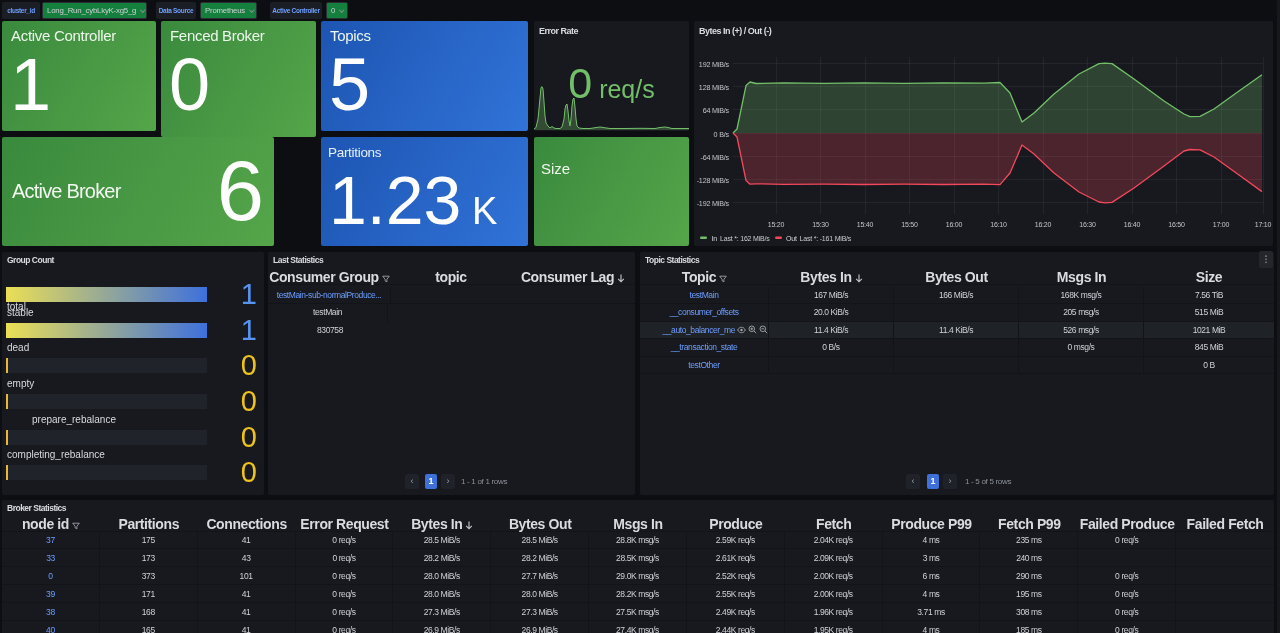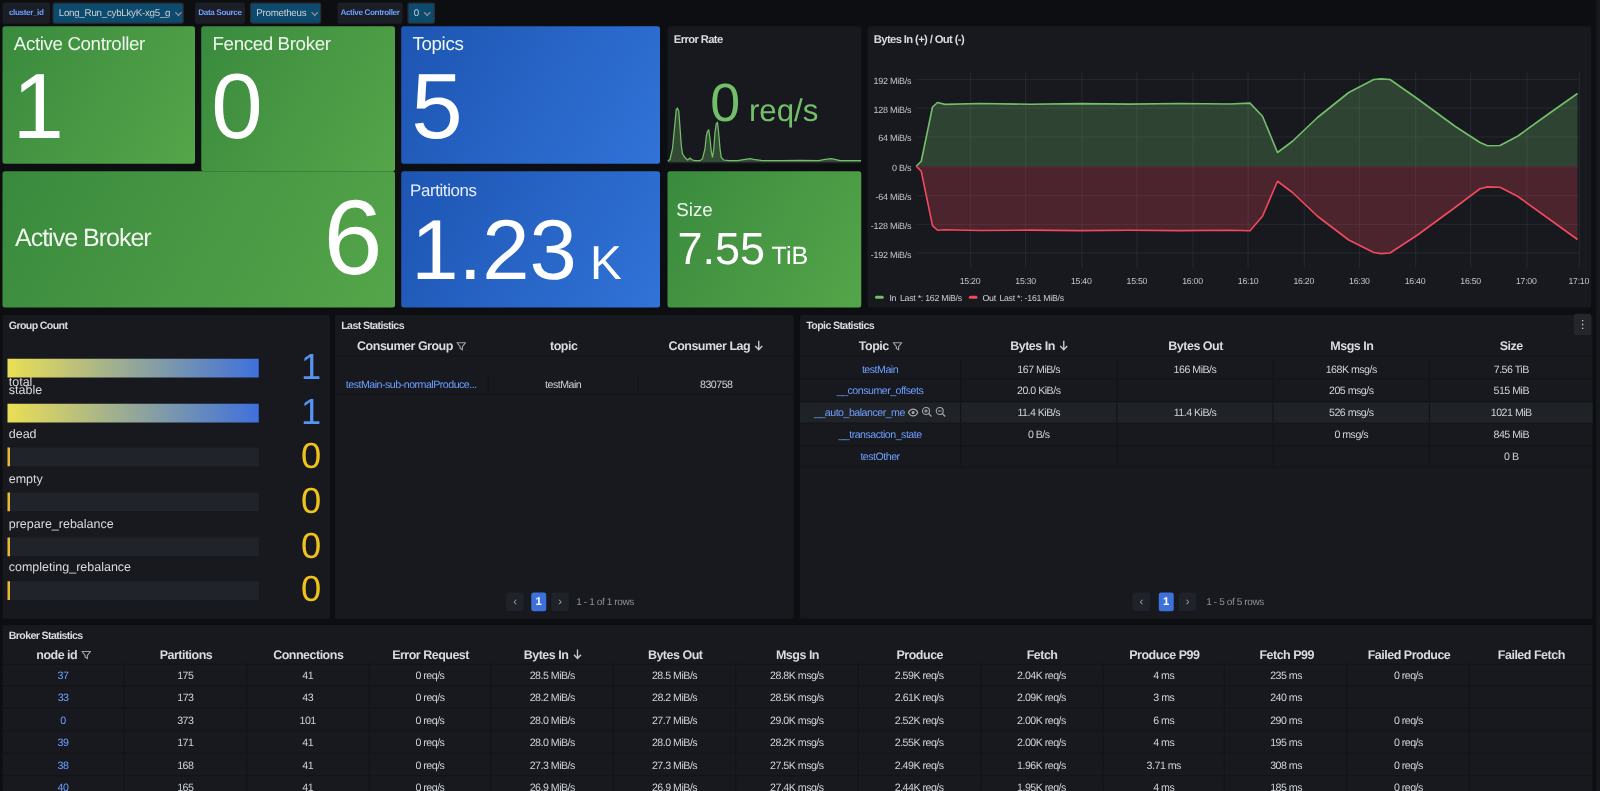--- a/index.html
+++ b/index.html
@@ -3,39 +3,39 @@
 <meta charset="utf-8">
 <style>
 * { margin:0; padding:0; box-sizing:border-box; }
 html,body { width:1280px; height:633px; overflow:hidden; }
 body { background:#0d0e12; font-family:"Liberation Sans", sans-serif; position:relative; transform:translateZ(0); -webkit-font-smoothing:antialiased; }
 .panel { position:absolute; background:#17191f; border-radius:2px; }
 .ptitle { position:absolute; left:5px; top:2.5px; font-size:8.5px; font-weight:bold; color:#d8dbdf; letter-spacing:-0.5px; white-space:nowrap; }
 .abs { position:absolute; white-space:nowrap; }
 
 .chip { position:absolute; top:2px; height:17px; background:#1b1e24; border-radius:2px; color:#6e9fff; font-size:6.5px; font-weight:bold; line-height:17px; text-align:center; letter-spacing:-0.3px; white-space:nowrap; overflow:hidden; }
-.vbox { position:absolute; top:2px; height:17px; background:#0c4a6e; border:1px solid #2b2e35; border-radius:2px; color:#cdd0d4; font-size:7.8px; line-height:15px; padding:0 4px; letter-spacing:-0.2px; white-space:nowrap; overflow:hidden; }
+.vbox { position:absolute; top:2px; height:17px; background:#15803d; border:1px solid #2b2e35; border-radius:2px; color:#cdd0d4; font-size:7.8px; line-height:15px; padding:0 4px; letter-spacing:-0.2px; white-space:nowrap; overflow:hidden; }
 .caret { display:inline-block; width:3.5px; height:3.5px; border-right:1px solid #8a8d93; border-bottom:1px solid #8a8d93; transform:rotate(45deg); margin-left:5px; vertical-align:1.5px; }
 
 .stat-green { background:linear-gradient(120deg,#3a8a3e,#55a54a); }
 .stat-blue { background:linear-gradient(120deg,#1d55b2,#3173d8); }
 .stitle { position:absolute; left:9px; top:7px; font-size:15px; line-height:15px; color:#edf7ec; letter-spacing:-0.3px; }
 .bigval { position:absolute; color:#fff; font-weight:normal; }
 .link { color:#6e9fff; }
 
 .gclabel { position:absolute; left:5px; font-size:10px; color:#d8dade; white-space:nowrap; }
 .gcbar { position:absolute; left:4px; width:201px; height:15px; }
 .gcfill { background:linear-gradient(90deg,#eadf55,#3e70dc); }
 .gcempty { background:#202329; border-left:2px solid #eab839; }
 .gcval { position:absolute; right:7px; font-size:29px; line-height:15px; height:15px; text-align:right; }
 
 .trow { position:absolute; left:0; display:flex; height:17.4px; line-height:17.4px; font-size:8.5px; letter-spacing:-0.4px; color:#cfd2d7; border-bottom:1px solid #131418; }
 .trow>div { flex:none; text-align:center; white-space:nowrap; overflow:hidden; border-right:1px solid #131418; }
 .trow>div:last-child { border-right:none; }
-.throw { position:absolute; left:0; display:flex; height:15px; line-height:15px; font-size:10px; letter-spacing:-0.4px; color:#dadbdd; font-weight:bold; border-bottom:1px solid #131418; }
+.throw { position:absolute; left:0; display:flex; height:15px; line-height:15px; font-size:14px; letter-spacing:-0.4px; color:#dadbdd; font-weight:bold; border-bottom:1px solid #131418; }
 .throw>div { flex:none; text-align:center; white-space:nowrap; }
 
 .pgbtn { position:absolute; width:14px; height:15px; border-radius:2px; background:#1f2228; color:#9fa2a8; font-size:9px; line-height:14px; text-align:center; }
 .pgcur { background:#3d71d9; color:#fff; font-weight:bold; width:12px; }
 .pgtxt { position:absolute; font-size:8px; letter-spacing:-0.3px; color:#8d9097; line-height:15px; }
 .funnel { display:inline-block; vertical-align:-1px; margin-left:3px; }
 .bhead>div, .brow>div { width:97.85px; }
 .brow { width:1272px; height:18px; line-height:18px; }
 </style>
 </head>
@@ -127,67 +127,66 @@
       <rect x="6" y="215.5" width="7" height="2.5" rx="1.2" fill="#73bf69"></rect>
       <text x="17.5" y="219.5" font-size="7" fill="#d5d7da">In</text>
       <text x="26" y="219.5" font-size="7" fill="#c8cbd0">Last *: 162 MiB/s</text>
       <rect x="81" y="215.5" width="7" height="2.5" rx="1.2" fill="#f2495c"></rect>
       <text x="92" y="219.5" font-size="7" fill="#d5d7da">Out</text>
       <text x="105.5" y="219.5" font-size="7" fill="#c8cbd0">Last *: -161 MiB/s</text>
     </g>
   </svg>
 </div>
 
-<div class="panel stat-green" style="left:2px; top:137px; width:314px; height:109px;">
+<div class="panel stat-green" style="left:2px; top:137px; width:272px; height:109px;">
   <div class="abs" style="left:10px; top:44.5px; font-size:20px; line-height:19px; color:#f2f8f0; letter-spacing:-0.8px;">Active Broker</div>
   <div class="bigval" style="right:10px; top:11px; font-size:85px; line-height:85px;">6</div>
 </div>
 <div class="panel stat-blue" style="left:321px; top:137px; width:207px; height:109px;">
   <div class="abs" style="left:7px; top:8.6px; font-size:13.5px; line-height:13.5px; color:#e8eefb; letter-spacing:-0.3px;">Partitions</div>
   <div class="bigval" style="left:8px; top:29.4px; font-size:68px; line-height:68px;">1.23<span style="font-size:38px;"> K</span></div>
 </div>
 <div class="panel stat-green" style="left:534px; top:137px; width:155px; height:109px;">
   <div class="abs" style="left:7px; top:24.3px; font-size:15px; line-height:15px; color:#eef7ee;">Size</div>
-  <div class="bigval" style="left:8px; top:43.5px; font-size:36px; line-height:36px;">7.55<span style="font-size:20px;"> TiB</span></div>
 </div>
 
 <div class="panel" style="left:2px; top:252px; width:262px; height:243px;">
   <div class="ptitle">Group Count</div>
   <div class="gclabel" style="top:19px;margin-top:30px;">total</div>
   <div class="gcbar gcfill" style="top:35px;"></div>
   <div class="gcval" style="top:35px; color:#5794f2;">1</div>
   <div class="gclabel" style="top:55px;">stable</div>
   <div class="gcbar gcfill" style="top:71px;"></div>
   <div class="gcval" style="top:71px; color:#5794f2;">1</div>
   <div class="gclabel" style="top:90px;">dead</div>
   <div class="gcbar gcempty" style="top:106px;"></div>
   <div class="gcval" style="top:106px; color:#efc21c;">0</div>
   <div class="gclabel" style="top:126px;">empty</div>
   <div class="gcbar gcempty" style="top:142px;"></div>
   <div class="gcval" style="top:142px; color:#efc21c;">0</div>
-  <div class="gclabel" style="top:162px;">prepare_rebalance</div>
+  <div class="gclabel" style="top:162px;margin-left:25px;">prepare_rebalance</div>
   <div class="gcbar gcempty" style="top:178px;"></div>
   <div class="gcval" style="top:178px; color:#efc21c;">0</div>
   <div class="gclabel" style="top:197px;">completing_rebalance</div>
   <div class="gcbar gcempty" style="top:213px;"></div>
   <div class="gcval" style="top:213px; color:#efc21c;">0</div>
 </div>
 
 <div class="panel" style="left:268px; top:252px; width:367px; height:243px;">
   <div class="ptitle">Last Statistics</div>
   <div class="throw" style="top:18px; width:367px;">
     <div style="width:123px;">Consumer Group<svg class="funnel" width="8" height="8" viewBox="0 0 8 8">
           <path d="M0.7,1.2 h6.6 L4.9,4.3 V6.8 L3.1,5.8 V4.3 Z" fill="none" stroke="#9fa2a8" stroke-width="0.9"></path>
         </svg></div>
     <div style="width:120px;">topic</div>
     <div style="width:124px;">Consumer Lag<svg width="8" height="9" viewBox="0 0 8 9" style="vertical-align:-1px; margin-left:3px;">
           <path d="M4,0.5 V7.5 M1.2,4.8 L4,7.8 L6.8,4.8" stroke="#c5c8cd" stroke-width="1.1" fill="none"></path>
         </svg></div>
   </div>
-  <div class="trow" style="top:47px; width:367px;">
+  <div class="trow" style="top:35px; width:367px;flex-direction:column;">
     <div style="width:123px; padding:0 7px;" class="link">testMain-sub-normalProduce...</div>
     <div style="width:120px;">testMain</div>
     <div style="width:124px;">830758</div>
   </div>
   <div class="pgbtn" style="left:137px; top:222px;">‹</div>
   <div class="pgbtn pgcur" style="left:157px; top:222px;">1</div>
   <div class="pgbtn" style="left:173px; top:222px;">›</div>
   <div class="pgtxt" style="left:193px; top:222px;text-align:right;">1 - 1 of 1 rows</div>
 </div>
 
@@ -213,21 +212,21 @@
     <div style="width:130px;">7.56 TiB</div>
   </div>
   <div class="trow" style="top:52.4px; width:634px;">
     <div style="width:129px;" class="link">__consumer_offsets</div>
     <div style="width:125px;">20.0 KiB/s</div>
     <div style="width:125px;"></div>
     <div style="width:125px;">205 msg/s</div>
     <div style="width:130px;">515 MiB</div>
   </div>
   <div class="trow" style="top:69.8px; width:634px; background:#1f2227;">
-    <div style="width:129px;" class="link">__auto_balancer_me <svg width="9" height="8" viewBox="0 0 9 8" style="vertical-align:-1px;">
+    <div style="width:129px;text-align:right;" class="link">__auto_balancer_me <svg width="9" height="8" viewBox="0 0 9 8" style="vertical-align:-1px;">
           <path d="M0.7,4 C1.6,2.2 2.9,1.3 4.5,1.3 C6.1,1.3 7.4,2.2 8.3,4 C7.4,5.8 6.1,6.7 4.5,6.7 C2.9,6.7 1.6,5.8 0.7,4 Z" fill="none" stroke="#a5a8ad" stroke-width="0.9"></path>
           <circle cx="4.5" cy="4" r="1.2" fill="#a5a8ad"></circle>
         </svg> <svg width="9" height="9" viewBox="0 0 9 9" style="vertical-align:-1.5px;">
           <circle cx="3.8" cy="3.8" r="2.8" fill="none" stroke="#a5a8ad" stroke-width="0.9"></circle>
           <line x1="6" y1="6" x2="8.2" y2="8.2" stroke="#a5a8ad" stroke-width="0.9"></line>
           <line x1="2.4" y1="3.8" x2="5.2" y2="3.8" stroke="#a5a8ad" stroke-width="0.9"></line>
           <line x1="3.8" y1="2.4" x2="3.8" y2="5.2" stroke="#a5a8ad" stroke-width="0.9"></line>
         </svg> <svg width="9" height="9" viewBox="0 0 9 9" style="vertical-align:-1.5px;">
           <circle cx="3.8" cy="3.8" r="2.8" fill="none" stroke="#a5a8ad" stroke-width="0.9"></circle>
           <line x1="6" y1="6" x2="8.2" y2="8.2" stroke="#a5a8ad" stroke-width="0.9"></line>

